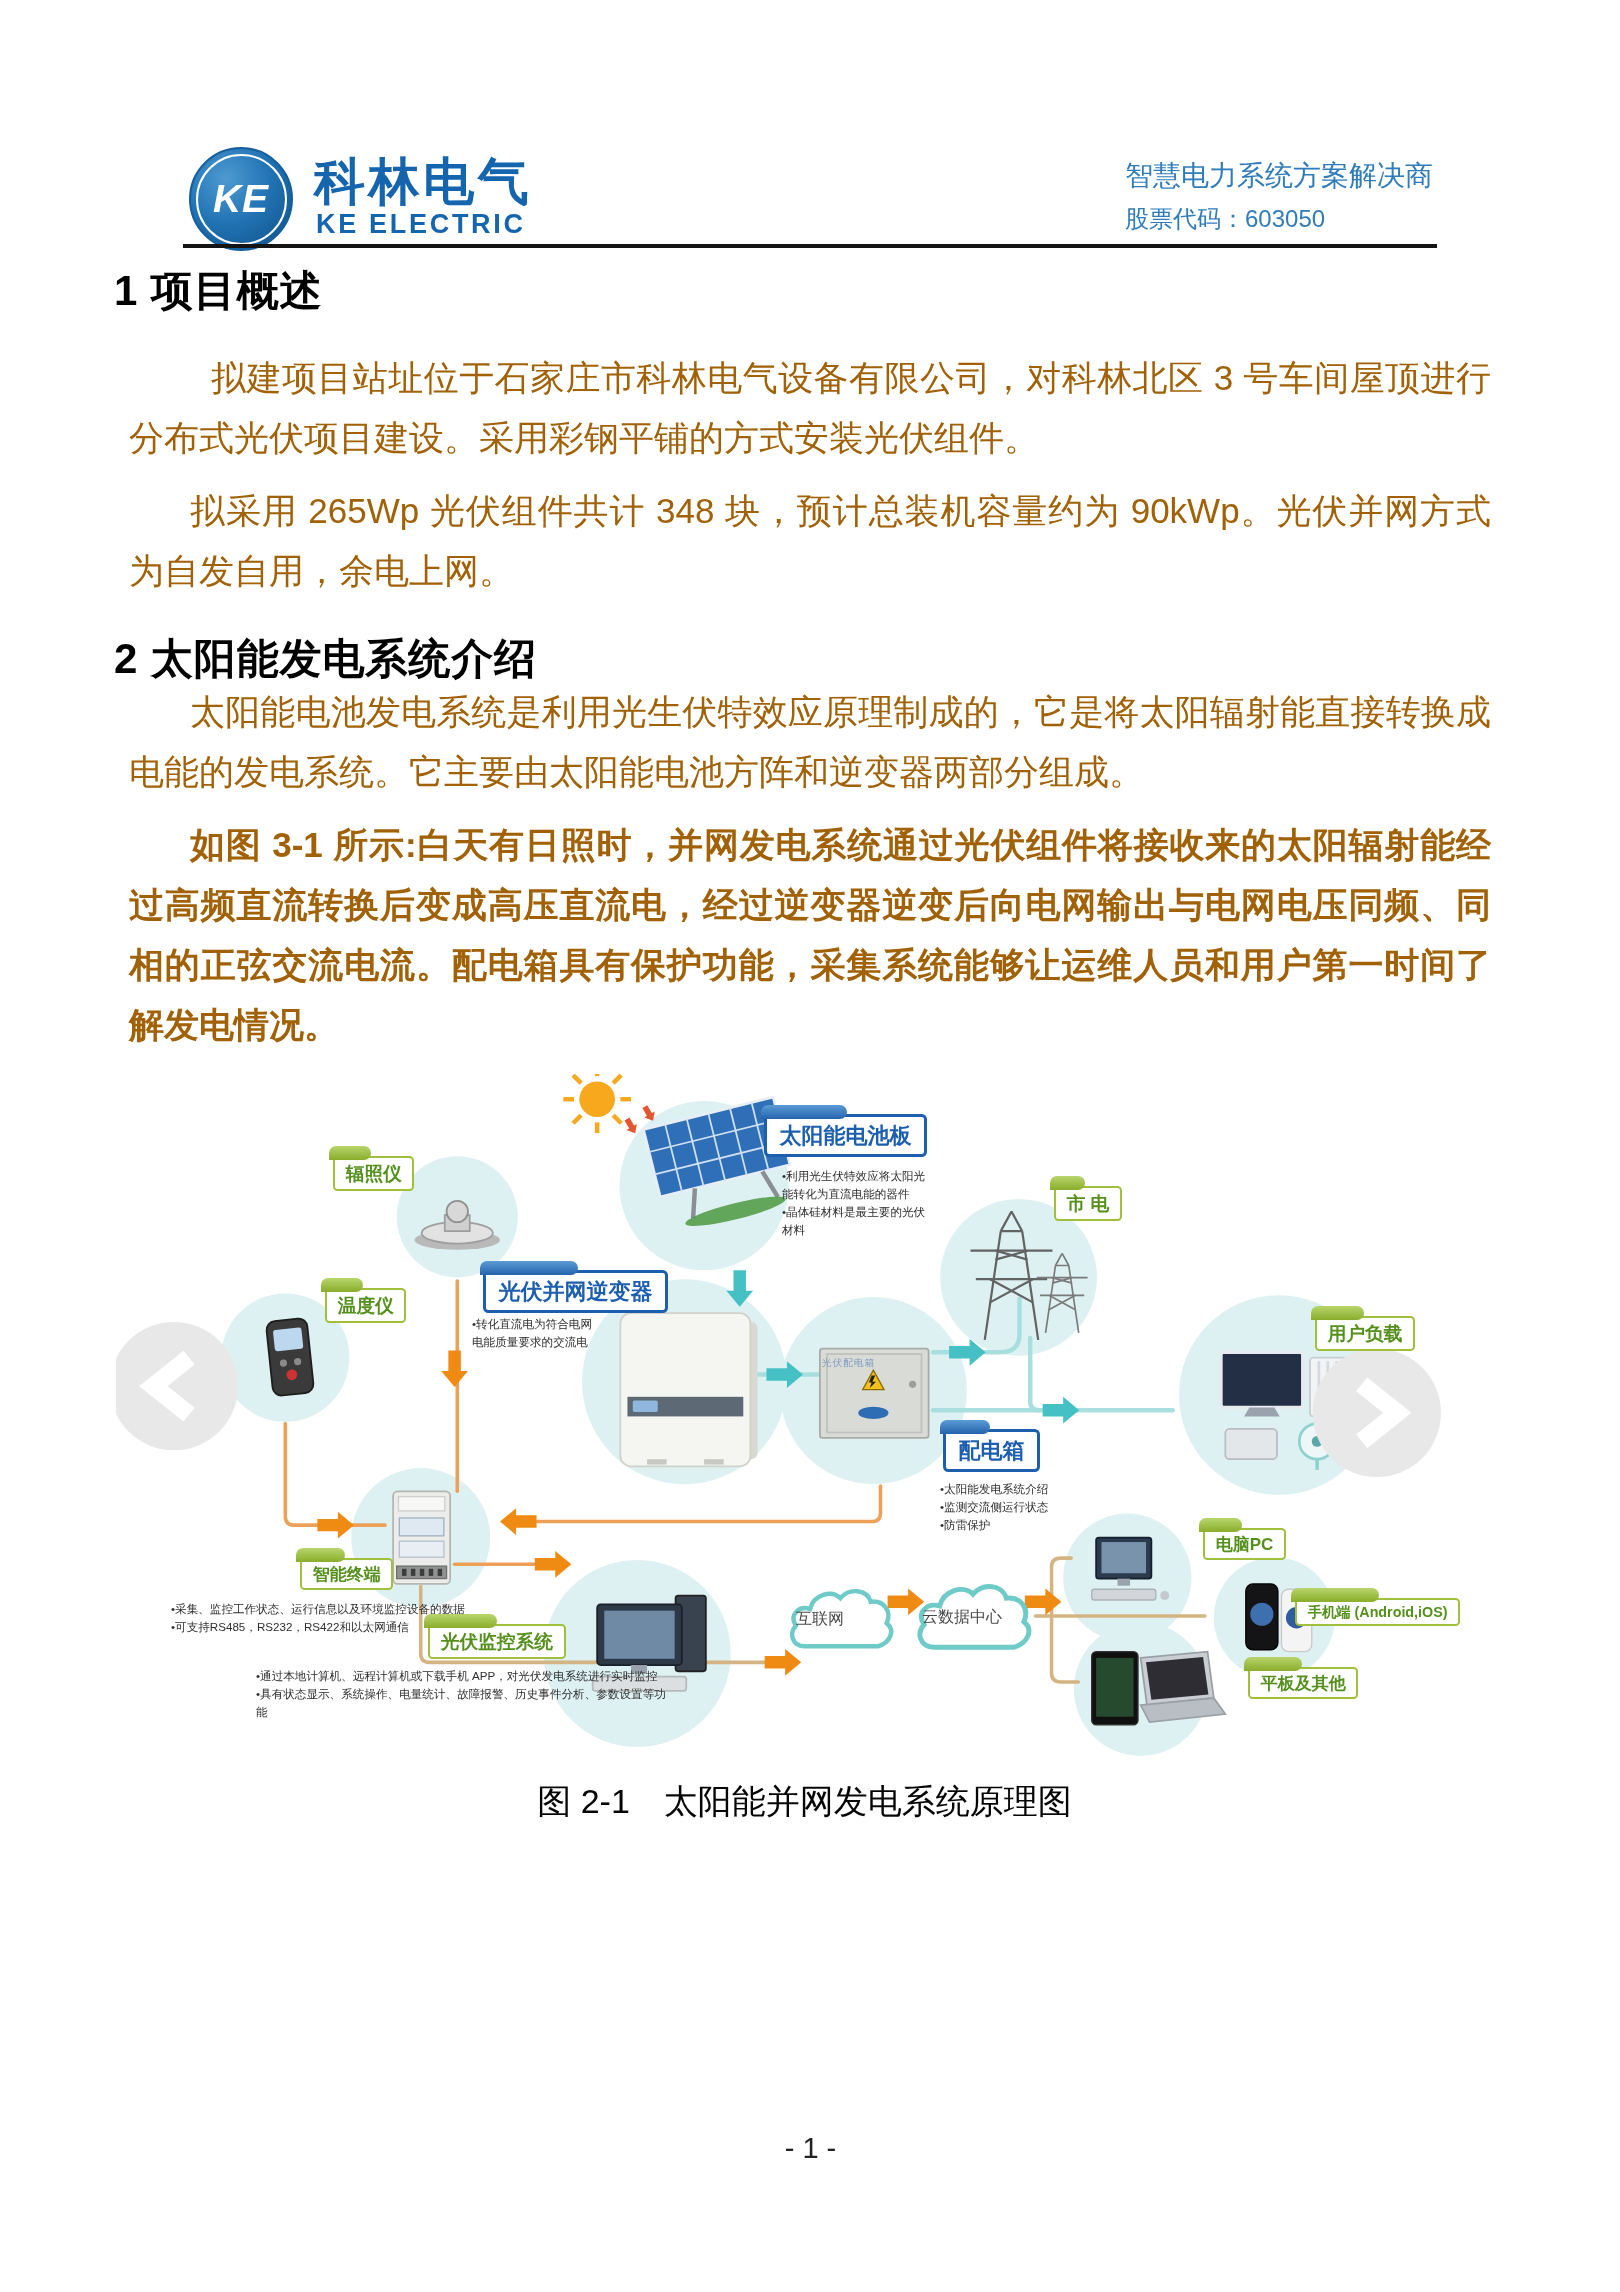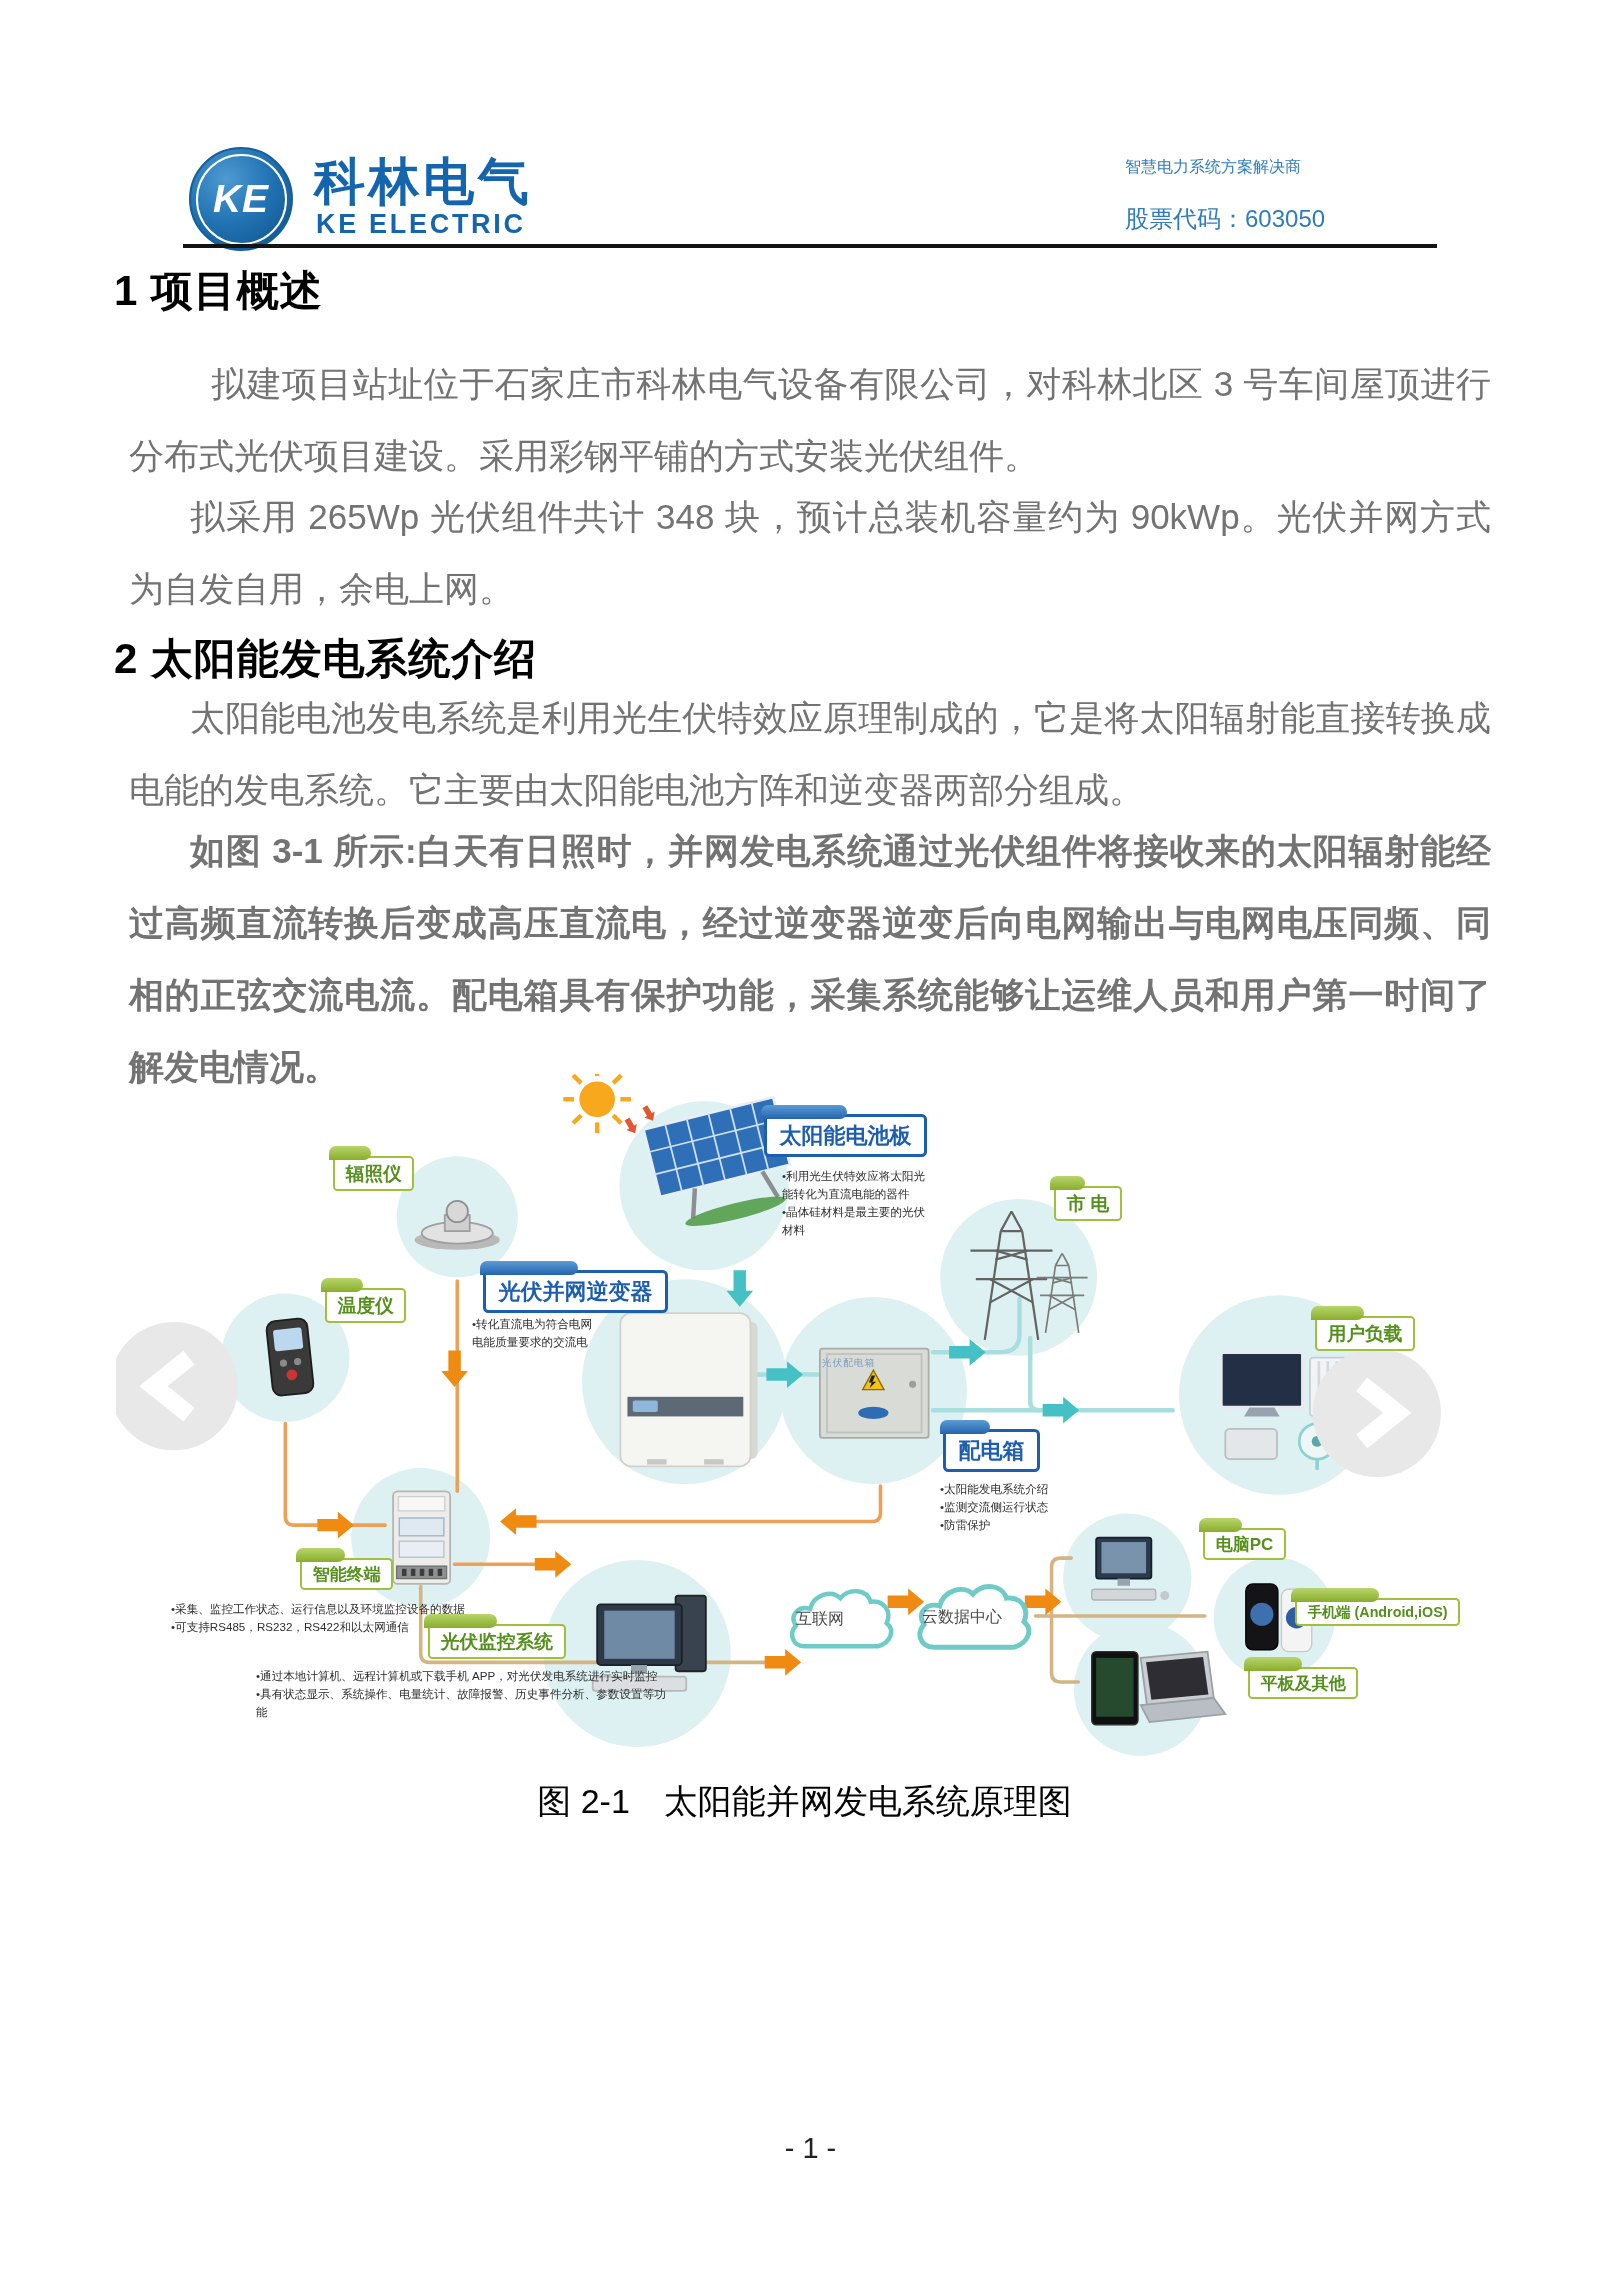--- a/index.html
+++ b/index.html
@@ -8,27 +8,27 @@
   .abs{position:absolute;}
 
   
   .logo-circle{left:189px;top:147px;width:100px;height:100px;border-radius:50%;
     background:radial-gradient(circle at 35% 30%, #4e9ad2 0%, #2274b4 45%, #0d4e86 100%);
     border:2.7px solid #155f9c;display:flex;align-items:center;justify-content:center;}
   .logo-circle::before{content:"";position:absolute;inset:4.5px;border:2.7px solid #ffffff;border-radius:50%;}
   .logo-ke{color:#fff;font-weight:bold;font-style:italic;font-size:39px;letter-spacing:0.9px;}
   .company-cn{left:314px;top:148px;font-size:51px;font-weight:bold;color:#1565ae;letter-spacing:3.6px;}
   .company-en{left:316px;top:209px;font-size:27px;font-weight:bold;color:#1565ae;letter-spacing:2.7px;}
-  .tagline{left:1125px;top:157px;font-size:16px;color:#2f7cb8;}
+  .tagline{left:1125px;top:157px;font-size:28px;color:#2f7cb8;}
   .stock{left:1125px;top:203px;font-size:24px;color:#2f7cb8;}
   .header-rule{left:183px;top:244px;width:1254px;height:3.6px;background:#141414;}
 
   
   .h-sec{left:114px;font-size:42px;font-weight:bold;letter-spacing:0.9px;}
-  .para{left:129px;width:1362px;font-size:35px;line-height:72px;text-align:justify;color:#737373;}
+  .para{left:129px;width:1362px;font-size:35px;line-height:60px;text-align:justify;color:#a16207;}
   .ind1{text-indent:82px;}
   .ind2{text-indent:61px;}
 
   .caption{left:0;top:1779px;width:1609px;text-align:center;font-size:34px;color:#050505;}
   .pageno{left:0;top:2132px;width:1621px;text-align:center;font-size:29px;color:#222;}
 
   
   .diagram{left:116px;top:1074px;width:1390px;height:700px;}
   .dsvg{position:absolute;left:0;top:0;}
 

